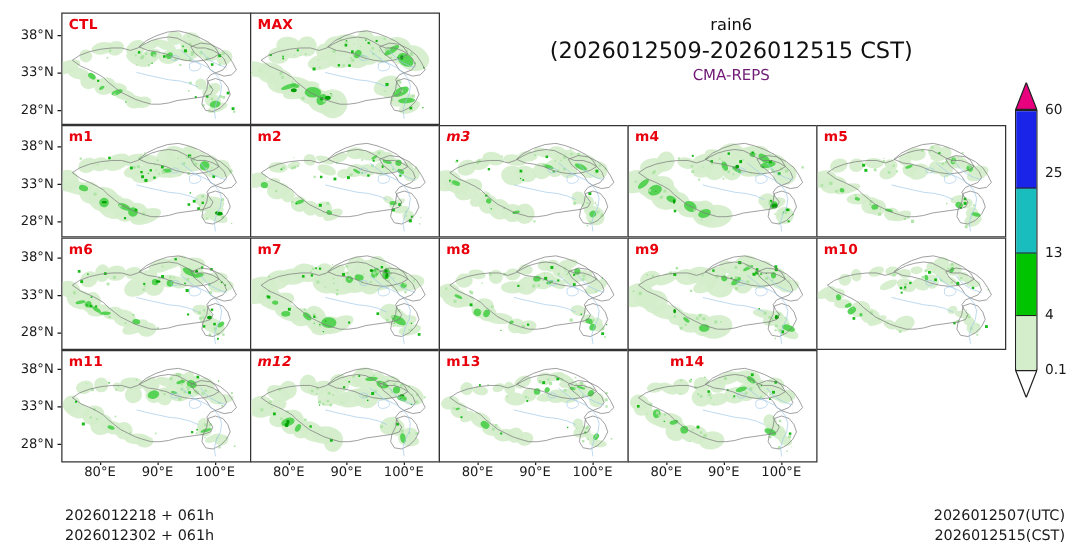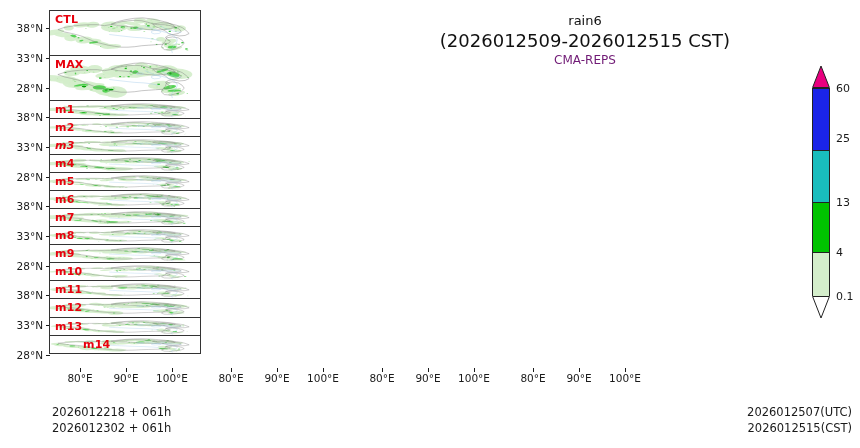--- a/index.html
+++ b/index.html
@@ -44,21 +44,20 @@
 
   
   #grid {
     position: absolute;
     left: 50px;
     top: 11px;
   }
   .grid-row {
     display: flex;
     height: 90px;
-    flex-direction: column;
   }
   .panel {
     width: 152px;
     height: 90px;
     box-sizing: border-box;
     border: 1px solid #333333;
     margin-left: -1px;
     margin-top: -1px;
     position: relative;
     background: #ffffff;
@@ -1810,21 +1809,21 @@
     <g fill="none" stroke="#9ec8e8" stroke-width="0.55">
       <path d="M 96,30 L 101,34 L 106,38 L 112,41 L 118,44 L 123,48 L 127,53 L 129,59 L 128,66 L 125,72 L 123,79 L 124,86"></path>
       <path d="M 60,48 L 68,50 L 77,52 L 86,54 L 95,55 L 103,57 L 110,60"></path>
       <path d="M 112,30 L 116,35 L 121,39 L 127,42 L 133,44"></path>
     </g>
     <g fill="none" stroke="#9ec8e8" stroke-width="0.5">
       <path d="M 103,41 q 4,-3 8,0 q 3,3 -1,5 q -5,2 -7,-1 Z"></path>
       <path d="M 88,35 q 3,-2 6,0 q 2,2 -1,3 q -4,1 -5,-1 Z"></path>
     </g>
   </svg>
-        <div class="panel-label" style="color: rgb(232, 0, 13);">m12</div>
+        <div class="panel-label" style="color: rgb(232, 0, 13); font-style: italic;">m12</div>
       </div>
       <div class="panel">
   <svg class="map-svg" viewBox="0 0 152 90" preserveAspectRatio="none">
     <g>
             <ellipse cx="8.2" cy="42.2" rx="7.4" ry="5.4" transform="rotate(-14 8.2 42.2)" fill="#d4eecb" fill-opacity="0.92"></ellipse>
             <ellipse cx="15.3" cy="48.1" rx="7.0" ry="6.4" transform="rotate(28 15.3 48.1)" fill="#d4eecb" fill-opacity="0.92"></ellipse>
             <ellipse cx="22.1" cy="53.4" rx="6.3" ry="4.2" transform="rotate(-28 22.1 53.4)" fill="#d4eecb" fill-opacity="0.92"></ellipse>
             <ellipse cx="32.9" cy="56.4" rx="8.9" ry="6.0" transform="rotate(27 32.9 56.4)" fill="#d4eecb" fill-opacity="0.92"></ellipse>
             <ellipse cx="42.0" cy="64.2" rx="7.9" ry="5.1" transform="rotate(9 42.0 64.2)" fill="#d4eecb" fill-opacity="0.92"></ellipse>
             <ellipse cx="52.0" cy="68.6" rx="8.4" ry="5.1" transform="rotate(-5 52.0 68.6)" fill="#d4eecb" fill-opacity="0.92"></ellipse>

